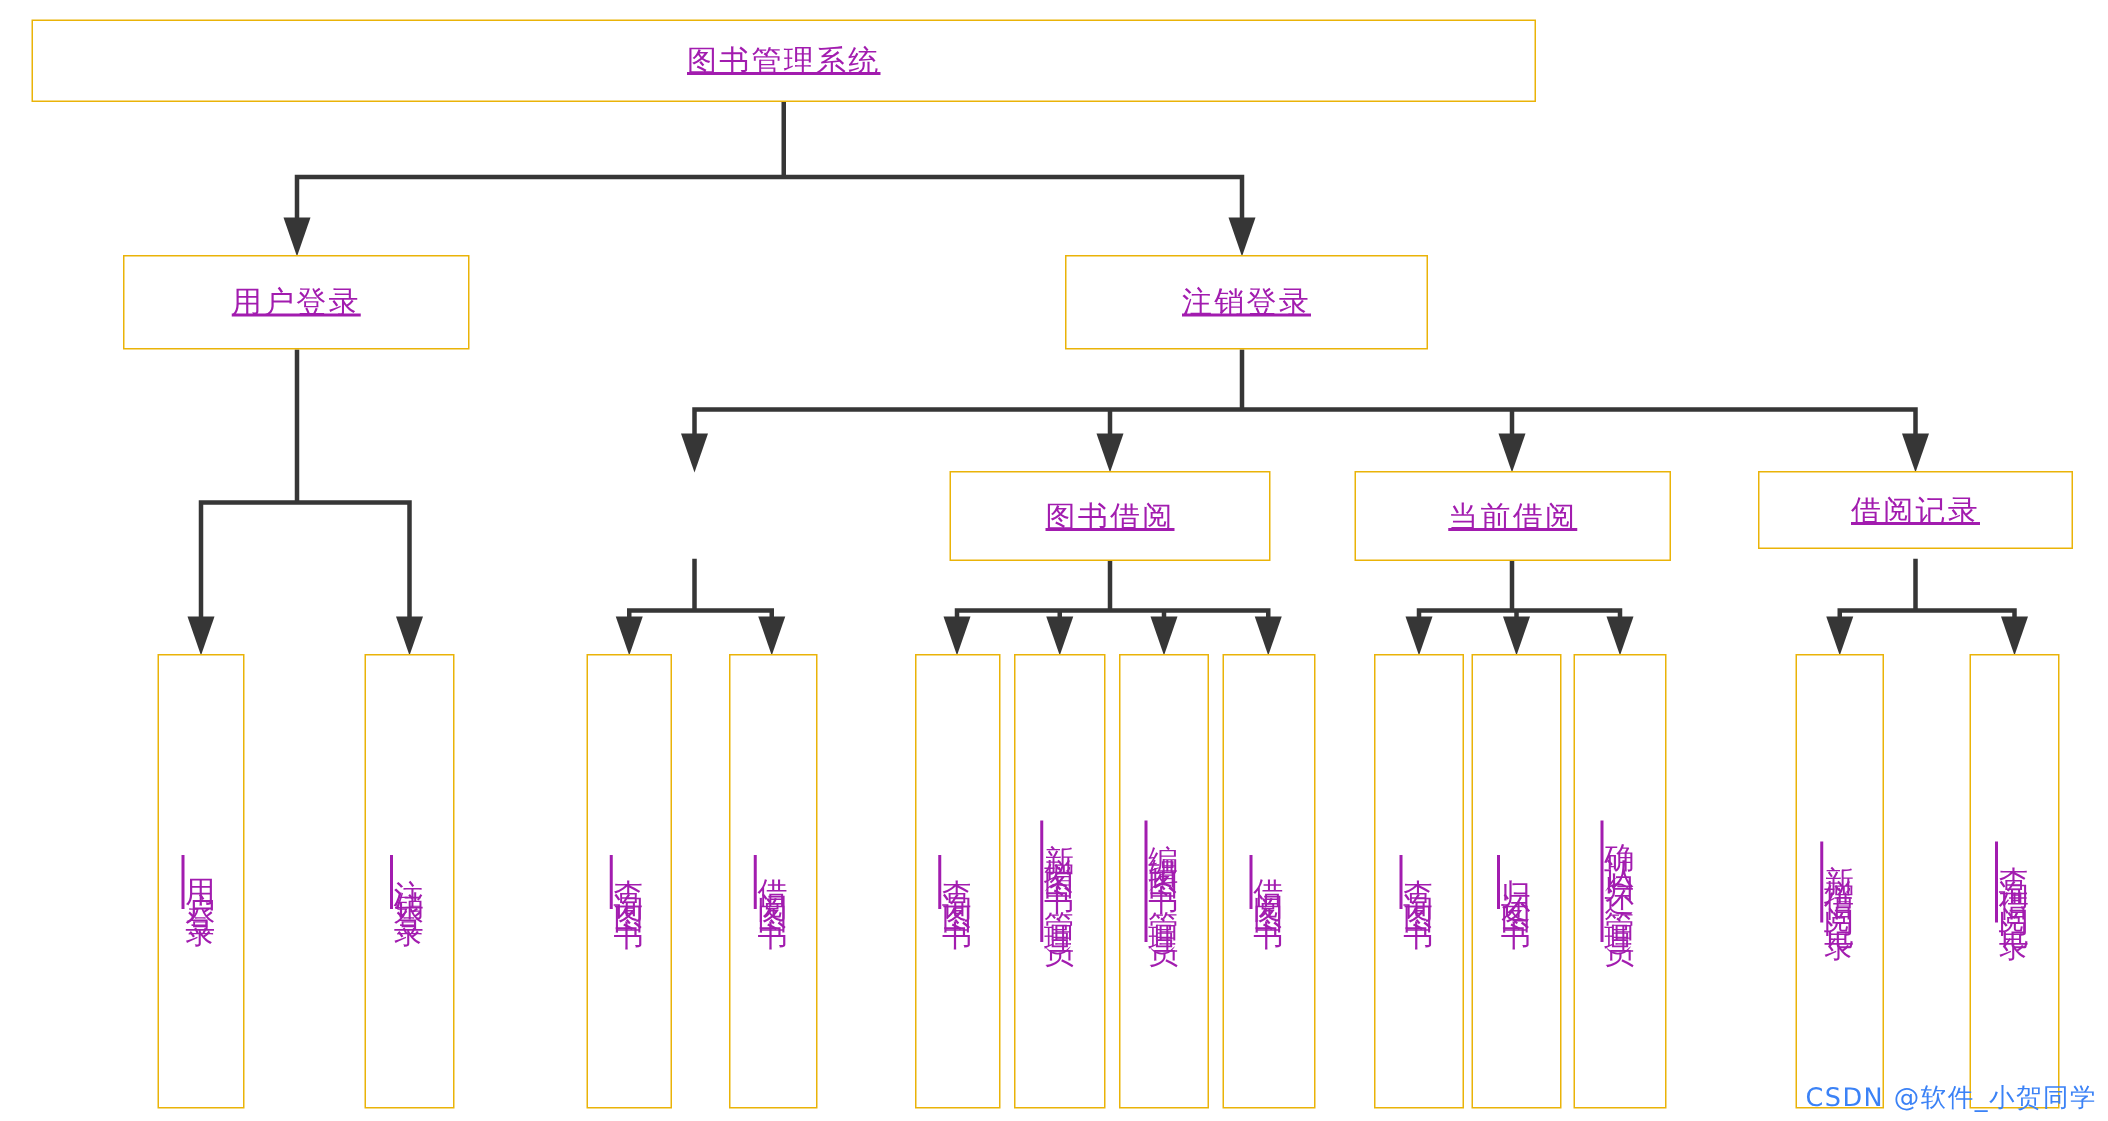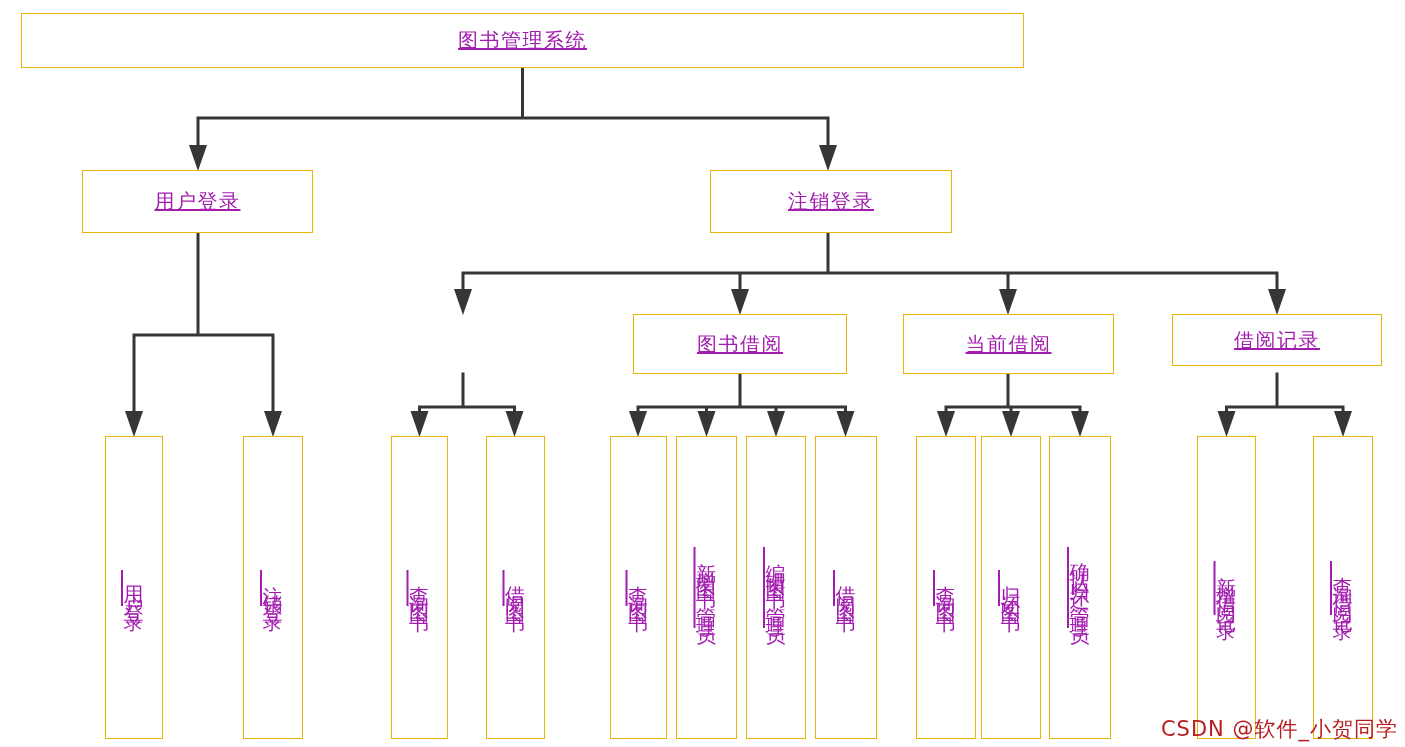--- a/index.html
+++ b/index.html
@@ -42,22 +42,22 @@
     text-orientation: mixed;
     font-size: 20px;
     letter-spacing: 9px;
     line-height: 1;
     white-space: nowrap;
   }
   #watermark {
     position: absolute;
     right: 7px;
     bottom: 4px;
-    font-size: 21px;
-    color: #b91c1c;
+    font-size: 17px;
+    color: #3b82f6;
     letter-spacing: 1px;
     z-index: 2;
     white-space: nowrap;
   }
 </style>
 </head>
 <body>
 
 <div id="stage">
 

